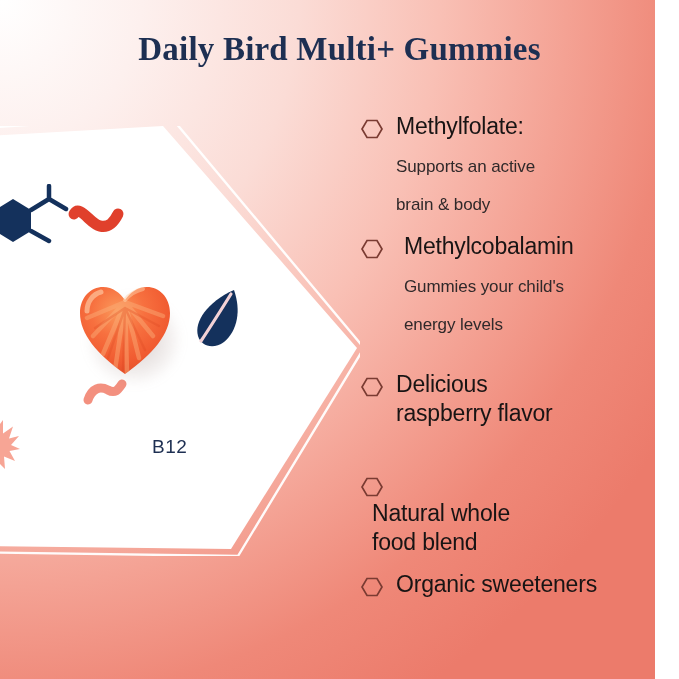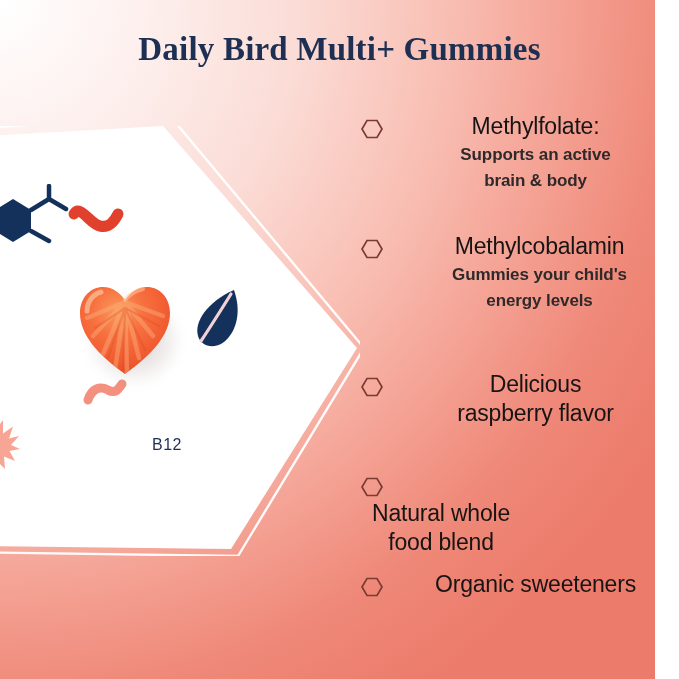--- a/index.html
+++ b/index.html
@@ -87,41 +87,40 @@
 
   
   .panel-label {
     position: absolute;
     white-space: nowrap;
     font-family: "Liberation Sans", sans-serif;
   }
   #label-b12 {
     left: 272px;
     top: 310px;
-    font-size: 16px;
+    font-size: 19px;
     color: #1d2f52;
     letter-spacing: 0.5px;
   }
 
   .deco { position: absolute; }
 
   
   #bullets {
     position: absolute;
     left: 360px;
     top: 112px;
     width: 315px;
   }
   .bullet-row {
     position: absolute;
     left: 0;
     width: 315px;
     display: flex;
     align-items: flex-start;
-    text-align: center;
   }
   .hex-bullet {
     flex: 0 0 auto;
     width: 24px;
     height: 24px;
     margin-top: 5px;
   }
   .bullet-text {
     margin-left: 12px;
     flex: 1 1 auto;
@@ -133,22 +132,21 @@
     font-weight: normal;
     color: #181414;
     letter-spacing: -0.2px;
   }
   .bullet-sub {
     font-family: "Liberation Sans", sans-serif;
     font-size: 17px;
     line-height: 25px;
     color: #30292a;
     letter-spacing: -0.1px;
-    margin-top: 1px;
-    font-weight: bold;
+    margin-top: 13px;
   }
 
   #row-0 { top: 0px; }
   #row-1 { top: 120px; gap: 8px; }
   #row-2 { top: 258px; }
   #row-3 { top: 358px; flex-direction: column; }
   #row-4 { top: 458px; }
 </style>
 </head>
 <body>

